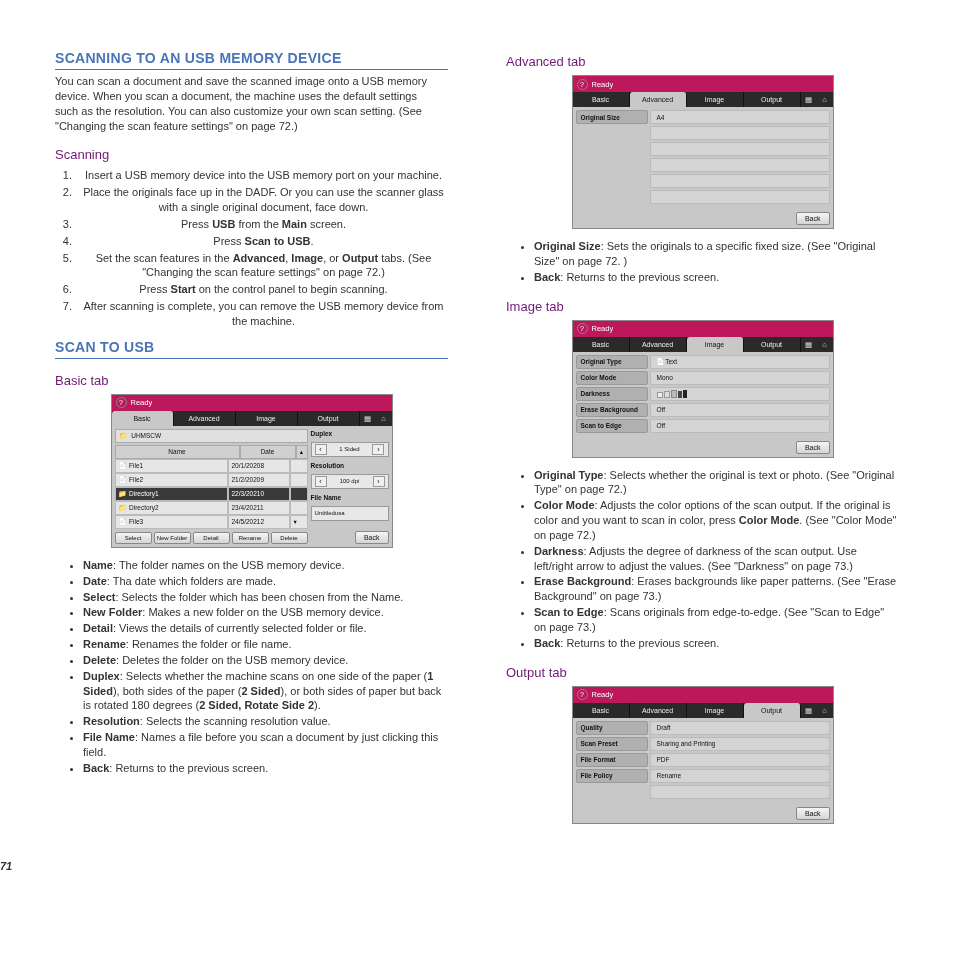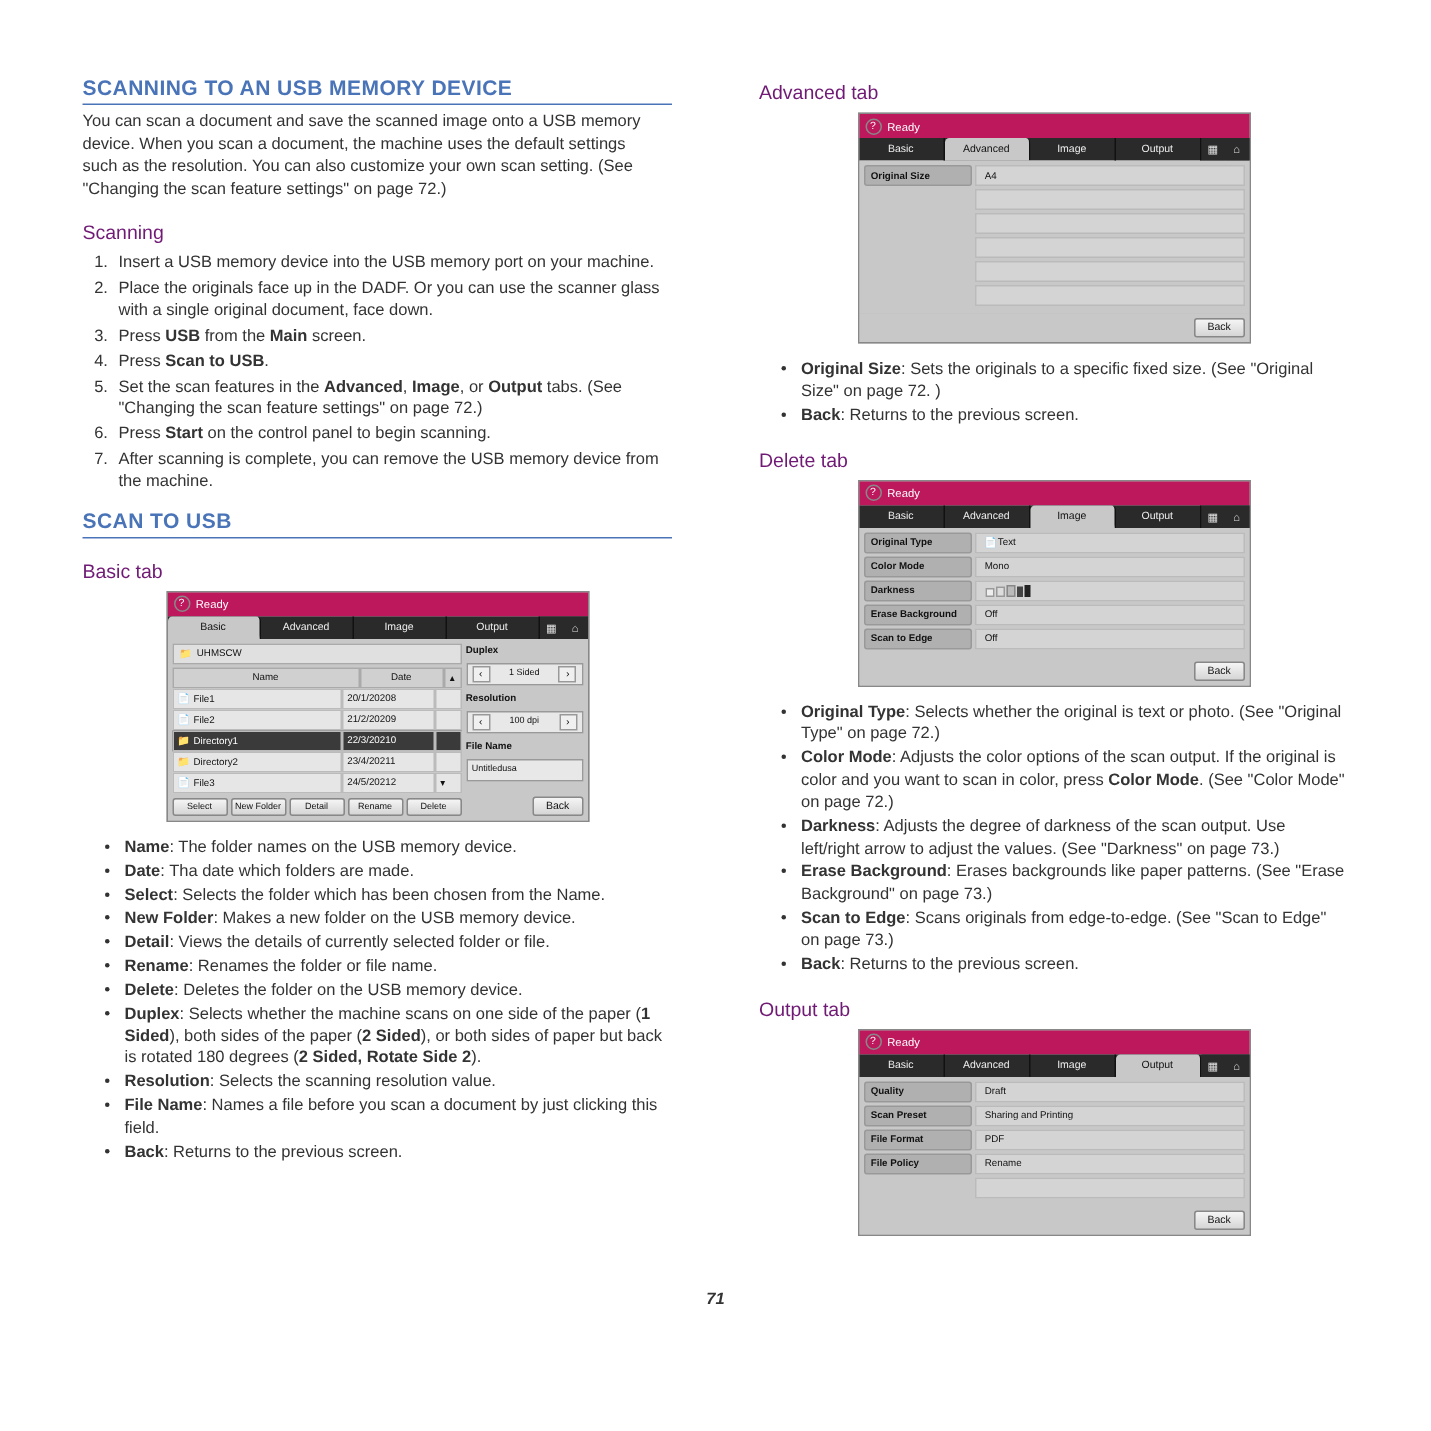--- a/index.html
+++ b/index.html
@@ -35,37 +35,37 @@
     color: #701a75;
     margin: 14px 0 6px 0;
   }
   p {
     margin: 4px 17px 8px 0;
     line-height: 1.35;
   }
   ol {
     margin: 4px 0 8px 0;
     padding-left: 20px;
+    text-align: center;
   }
   ol li {
     margin: 2px 0;
     line-height: 1.35;
     padding-left: 4px;
   }
   ul {
     margin: 4px 0 8px 0;
     padding-left: 28px;
     list-style-type: disc;
   }
   ul li {
     margin: 1px 0;
     line-height: 1.35;
   }
   .pagenum {
-    text-align: center;
     font-size: 11px;
     font-weight: bold;
     padding: 6px 0 20px 0;
     font-style: italic;
   }
 
   
   .ui-panel {
     width: 260px;
     margin: 6px auto 10px auto;
@@ -389,21 +389,21 @@
         </div>
         <div class="ui-footer">
           <div class="ui-backbtn">Back</div>
         </div>
       </div>
     <ul id="adv-bullets">
         <li><b>Original Size</b>: Sets the originals to a specific fixed size. (See "Original Size" on page 72. )</li>
         <li><b>Back</b>: Returns to the previous screen.</li>
       </ul>
 
-    <h2>Delete tab</h2>
+    <h2>Image tab</h2>
     <div class="ui-panel" id="img-panel">
         <div class="ui-header">
           <span class="qmark">?</span>
           <span>Ready</span>
         </div>
         <div class="ui-tabs">
           <div class="ui-tab">Basic</div>
           <div class="ui-tab">Advanced</div>
           <div class="ui-tab active">Image</div>
           <div class="ui-tab">Output</div>

